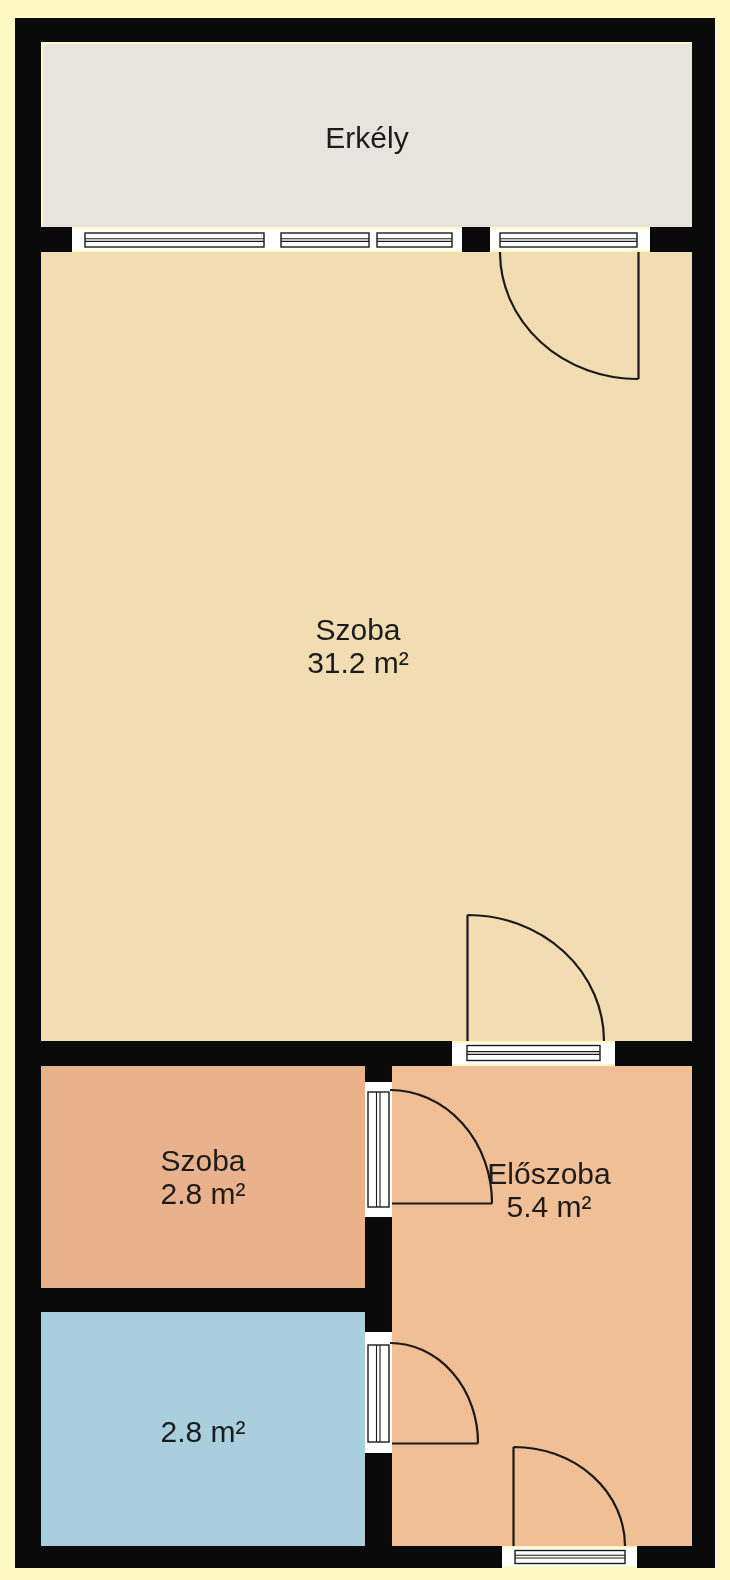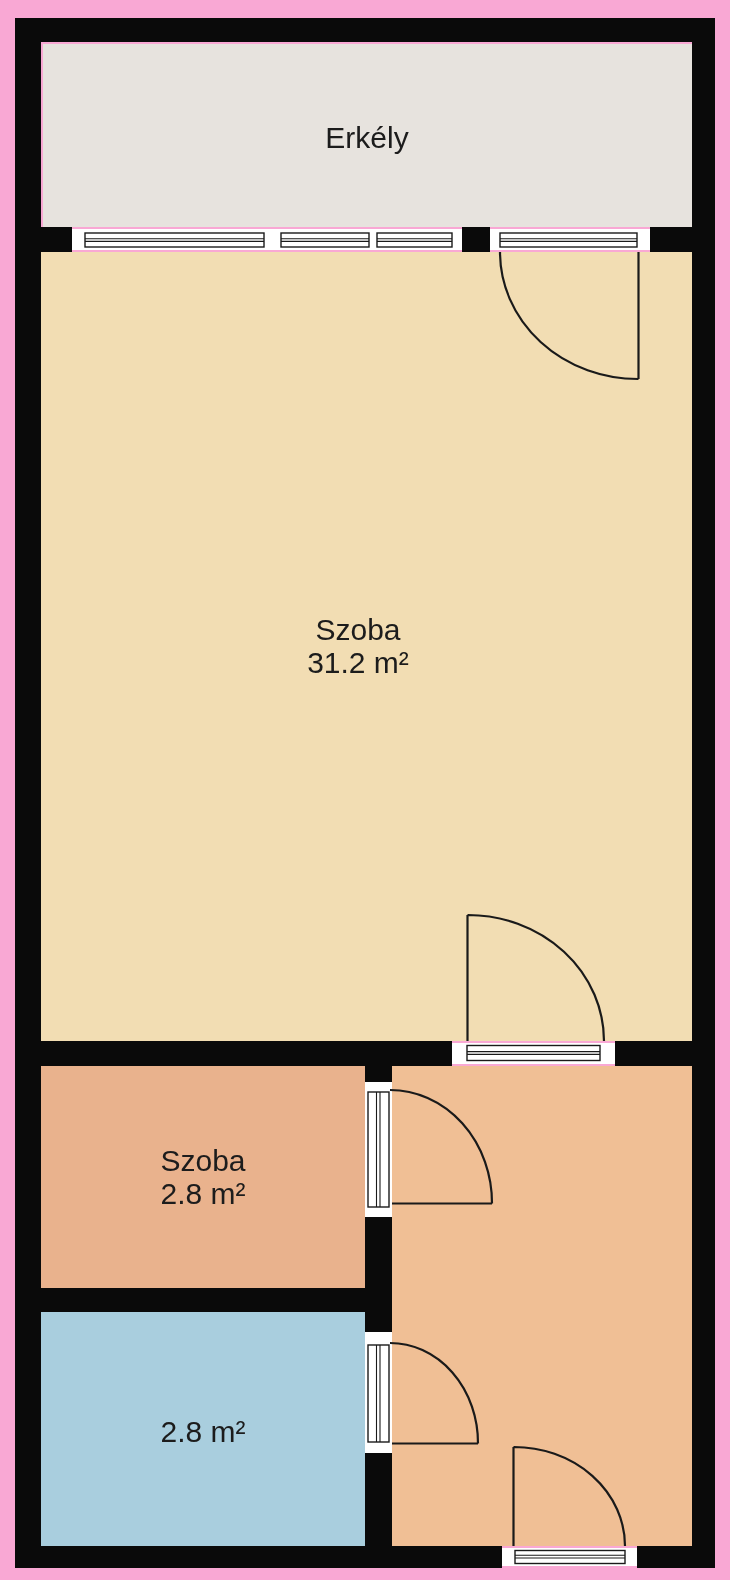--- a/index.html
+++ b/index.html
@@ -25,21 +25,21 @@
   svg.overlay {
     position: absolute;
     left: 0; top: 0;
     z-index: 2;
     pointer-events: none;
   }
 </style>
 </head>
 <body>
 
-<div class="plan" style="background: #f9a8d4;">
+<div class="plan" style="background: #fef9c3;">
 
   <div class="room" style="left: 43px; top: 44px; width: 649px; height: 183px; background: rgb(231, 227, 222);"></div>
 
   <div class="room" style="left: 41px; top: 252px; width: 651px; height: 789px; background: rgb(242, 221, 179);"></div>
 
   <div class="room" style="left: 41px; top: 1066px; width: 324px; height: 222px; background: rgb(233, 178, 141);"></div>
 
   <div class="room" style="left: 392px; top: 1066px; width: 300px; height: 480px; background: rgb(240, 191, 149);"></div>
 
   <div class="room" style="left: 41px; top: 1312px; width: 325px; height: 234px; background: rgb(169, 206, 222);"></div>
@@ -52,20 +52,24 @@
   <div class="label" style="left:358px; top:646px;">
     <div>Szoba</div>
     <div>31.2 m²</div>
   </div>
 
   <div class="label" style="left:203px; top:1177px;">
     <div>Szoba</div>
     <div>2.8 m²</div>
   </div>
 
+  <div class="label" style="left:549px; top:1190px;">
+    <div>Előszoba</div>
+    <div>5.4 m²</div>
+  </div>
 
   <div class="label" style="left:203px; top:1431px;">
     <div>2.8 m²</div>
   </div>
 
   <svg class="overlay" width="730" height="1580" viewBox="0 0 730 1580">
 
     <g fill="#0a0a0a">
       <rect x="15" y="18" width="26" height="1550"></rect>
       <rect x="15" y="18" width="700" height="24"></rect>

